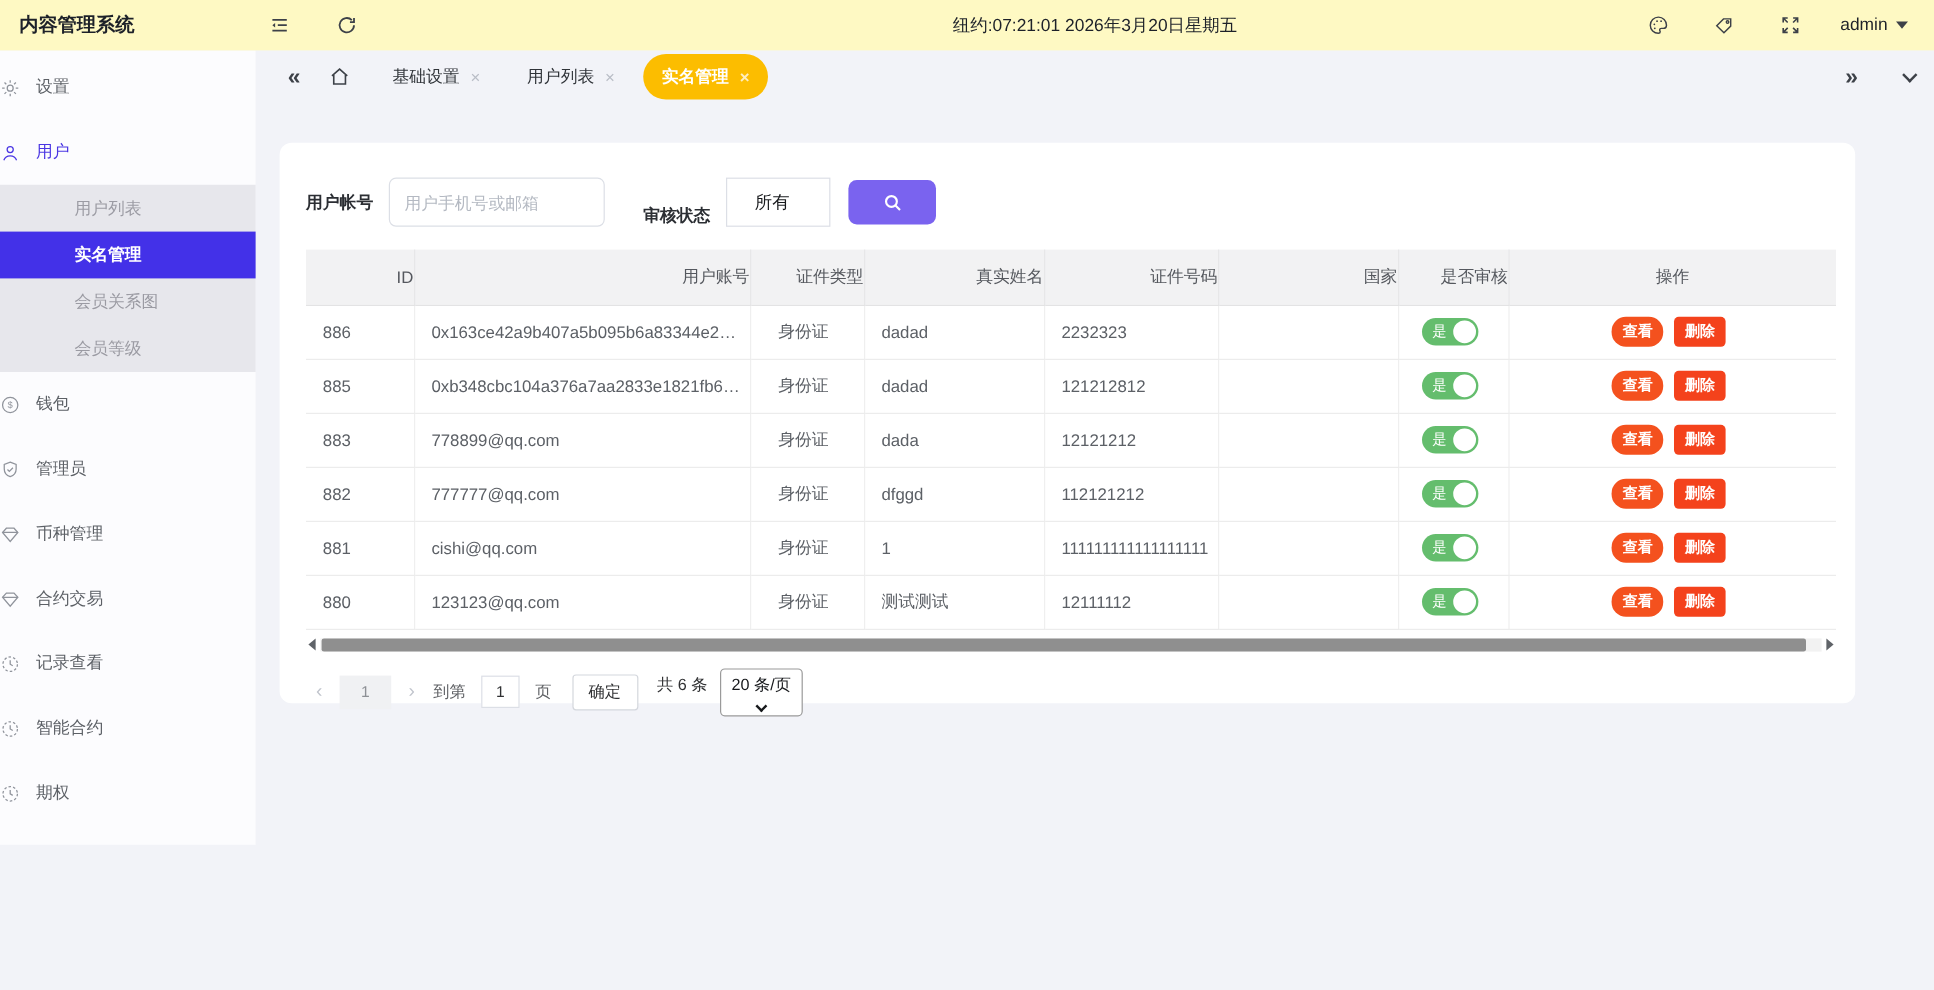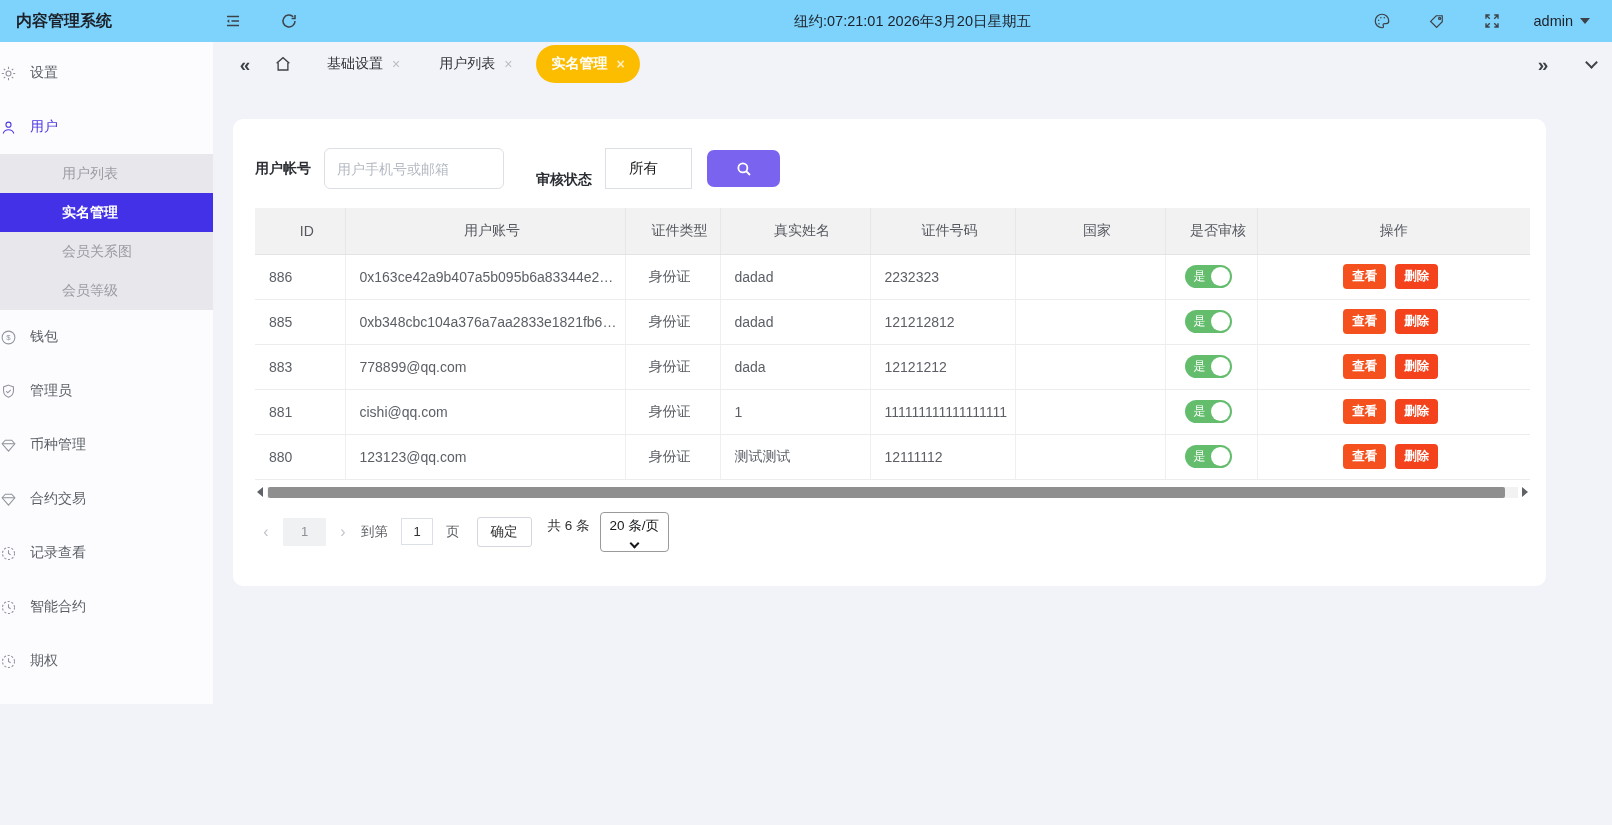--- a/index.html
+++ b/index.html
@@ -1,20 +1,20 @@
 <!DOCTYPE html>
 <html><head>
 <meta charset="utf-8">
 <style>
   * { margin:0; padding:0; box-sizing:border-box; }
   html,body { width:1612px; height:825px; overflow:hidden; }
   body { font-family:"Liberation Sans","DejaVu Sans",sans-serif; background:#f2f3f8; color:#303133; }
 
   
-  .header { height:42px; background:#7dd3fc; display:flex; align-items:center; position:relative; z-index:5; }
+  .header { height:42px; background:#fef9c3; display:flex; align-items:center; position:relative; z-index:5; }
   .header-title { width:213px; flex:none; padding-left:16px; font-size:16px; font-weight:bold; color:#1d2129; }
   .header-main { flex:1; display:flex; align-items:center; position:relative; height:100%; }
   .icon-btn { width:40px; height:42px; display:flex; align-items:center; justify-content:center; color:#3d4148; cursor:pointer; }
   .icon-btn svg { width:18px; height:18px; }
   .header-clock { position:absolute; left:50%; transform:translateX(-50%); font-size:14.5px; color:#1d2129; white-space:nowrap; }
   .header-right { margin-left:auto; display:flex; align-items:center; padding-right:22px; }
   .header-right .icon-btn { width:55px; }
   .admin-box { display:flex; align-items:center; gap:7px; margin-left:14px; font-size:14.5px; color:#1d2129; cursor:pointer;justify-content:center; }
   .caret-down { width:0; height:0; border-left:5px solid transparent; border-right:5px solid transparent; border-top:6px solid #3d4148; }
 
@@ -51,32 +51,32 @@
   .account-input { width:180px; height:41px; border:1px solid #dcdfe6; border-radius:6px; padding:0 12px; font-size:14px; color:#303133; outline:none; font-family:inherit; }
   .account-input::placeholder { color:#b4b9c2; }
   .status-label { margin-left:32px;margin-top:22px; }
   .status-box { width:87px; height:41px; border:1px solid #dcdfe6; display:flex; align-items:center; padding-left:23px; font-size:14.5px; color:#17191c; cursor:pointer; }
   .search-btn { width:73px; height:37px; margin-left:15px; background:#7a63ef; border:none; border-radius:7px; display:flex; align-items:center; justify-content:center; cursor:pointer; }
   .search-btn svg { width:18px; height:18px; color:#fff; }
 
   
   .table-wrap { margin:0 16px 0 22px; }
   table { width:100%; border-collapse:collapse; table-layout:fixed; }
-  th { background:#f2f2f3; height:46px; font-size:14px; font-weight:normal; color:#55585e; text-align:center; padding:0 0 0 14px; border-right:1px solid #e7e7e8; border-bottom:1px solid #e3e3e4; }
+  th { background:#f2f2f3; height:46px; font-size:14px; font-weight:normal; color:#55585e; text-align:right; padding:0 0 0 14px; border-right:1px solid #e7e7e8; border-bottom:1px solid #e3e3e4; }
   th:last-child { border-right:none; text-align:center; padding-left:0; }
   td { height:45px; font-size:14px; color:#5c6066; padding:0 6px 0 14px; border-right:1px solid #efefef; border-bottom:1px solid #ececec; overflow:hidden; white-space:nowrap; text-overflow:ellipsis; }
   td:last-child { border-right:none; }
   td.c-center { text-align:center; padding-left:0; }
 
   .toggle { width:47px; height:23px; border-radius:12px; background:#64bd6d; display:inline-flex; align-items:center; position:relative; cursor:pointer; vertical-align:middle; }
   .toggle-label { color:#fff; font-size:12px; margin-left:9px; }
   .toggle-knob { position:absolute; right:2px; top:2px; width:19px; height:19px; border-radius:50%; background:#fff; }
 
   .op-btn { display:inline-block; padding:4px 9px; border-radius:4px; color:#fff; font-size:12.5px; font-weight:bold; cursor:pointer; border:none; font-family:inherit; }
-  .btn-view { background:#f4511e; margin-right:9px; }
+  .btn-view { background:#f4511e; margin-right:9px;border-radius:12px; }
   .btn-del  { background:#f4421c; }
 
   
   .hscroll { margin:6px 16px 0 22px; height:13px; display:flex; align-items:center; }
   .hs-arrow { width:10px; height:13px; display:flex; align-items:center; justify-content:center; cursor:pointer; }
   .tri-left  { width:0; height:0; border-top:5px solid transparent; border-bottom:5px solid transparent; border-right:6px solid #5f6368; }
   .tri-right { width:0; height:0; border-top:5px solid transparent; border-bottom:5px solid transparent; border-left:6px solid #5f6368; }
   .hs-track { flex:1; height:11px; background:#f2f2f2; position:relative; margin:0 2px; }
   .hs-thumb { position:absolute; left:1px; top:0; height:11px; width:calc(100% - 14px); background:#8f8f8f; border-radius:2px; cursor:grab; }
 
@@ -343,20 +343,33 @@
                 <td>dada</td>
                 <td>12121212</td>
                 <td></td>
                 <td class="c-center"><span class="toggle">
                     <span class="toggle-label">是</span>
                     <span class="toggle-knob"></span>
                   </span></td>
                 <td class="c-center"><button class="op-btn btn-view">查看</button><button class="op-btn btn-del">删除</button></td>
               </tr>
               <tr>
+                <td>882</td>
+                <td>777777@qq.com</td>
+                <td class="c-center">身份证</td>
+                <td>dfggd</td>
+                <td>112121212</td>
+                <td></td>
+                <td class="c-center"><span class="toggle">
+                    <span class="toggle-label">是</span>
+                    <span class="toggle-knob"></span>
+                  </span></td>
+                <td class="c-center"><button class="op-btn btn-view">查看</button><button class="op-btn btn-del">删除</button></td>
+              </tr>
+              <tr>
                 <td>881</td>
                 <td>cishi@qq.com</td>
                 <td class="c-center">身份证</td>
                 <td>1</td>
                 <td>111111111111111111</td>
                 <td></td>
                 <td class="c-center"><span class="toggle">
                     <span class="toggle-label">是</span>
                     <span class="toggle-knob"></span>
                   </span></td>

